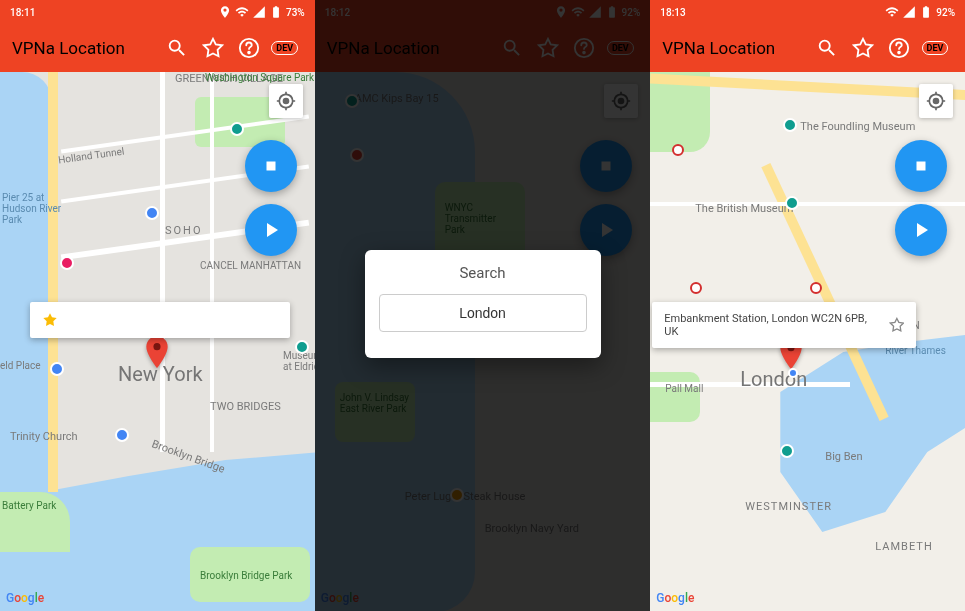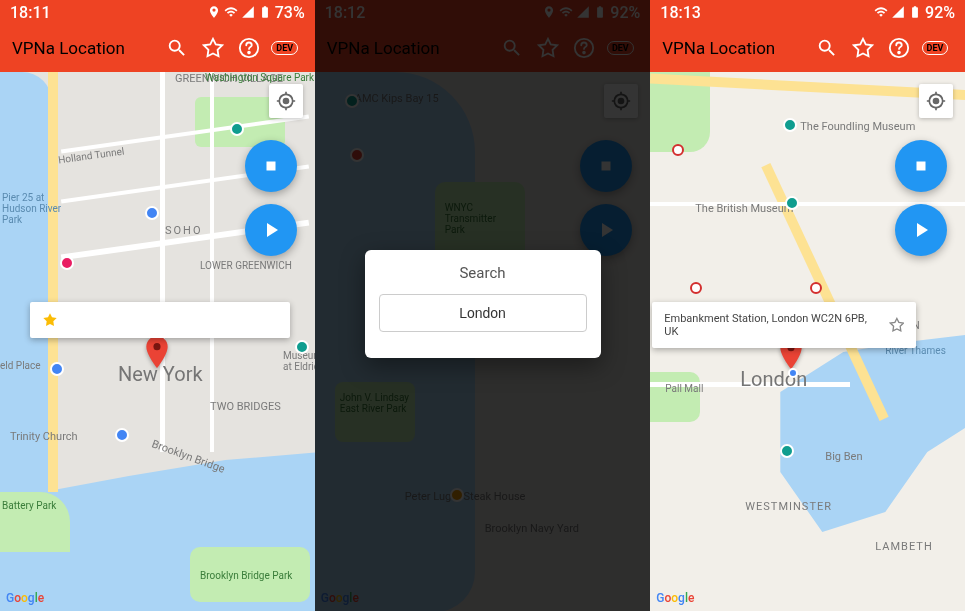--- a/index.html
+++ b/index.html
@@ -1,20 +1,20 @@
 <!DOCTYPE html>
 <html><head>
 <meta charset="utf-8">
 <style>
 * { margin: 0; padding: 0; box-sizing: border-box; }
 body { font-family: Roboto, Arial, sans-serif; background: #333; width: 965px; height: 611px; display: flex; }
 .screen { width: 321.67px; height: 611px; position: relative; overflow: hidden; background: #e8ebe3; }
 .screen:nth-child(2) { width: 343px; }
 
-.status-bar { height: 24px; background: #ee4323; color: #fff; display: flex; align-items: center; justify-content: space-between; padding: 0 10px; font-size: 16px; font-weight: 500; }
+.status-bar { height: 24px; background: #ee4323; color: #fff; display: flex; align-items: center; justify-content: space-between; padding: 0 10px; font-size: 10px; font-weight: 500; }
 .status-right { display: flex; align-items: center; gap: 3px; }
 .status-icon { width: 14px; height: 14px; display: inline-flex; align-items: center; justify-content: center; }
 
 .app-bar { height: 48px; background: #ee4323; color: #000000; display: flex; align-items: center; padding: 0 12px; }
 .app-title { flex: 1; font-size: 17px; font-weight: 400; }
 .toolbar-btn { width: 36px; height: 36px; display: flex; align-items: center; justify-content: center; cursor: pointer; }
 .toolbar-btn svg { width: 22px; height: 22px; }
 .dev-badge { border: 1.5px solid #fff; border-radius: 7px; padding: 1px 4px; font-size: 9px; font-weight: 700; }
 
 .map-area { position: absolute; top: 72px; left: 0; right: 0; bottom: 0; background: #e5e3df; }
@@ -129,21 +129,21 @@
 
     <div class="map-road" style="left:60px;top:60px;width:250px;height:4px;transform:rotate(-8deg)"></div>
     <div class="map-road" style="left:60px;top:110px;width:250px;height:4px;transform:rotate(-8deg)"></div>
     <div class="map-road" style="left:60px;top:165px;width:250px;height:6px;transform:rotate(-8deg)"></div>
     <div class="map-road" style="left:160px;top:0;width:5px;height:380px"></div>
     <div class="map-road" style="left:210px;top:0;width:4px;height:380px"></div>
 
     <div class="map-label" style="left:175px;top:0">GREENWICH VILLAGE</div>
     <div class="map-label park" style="left:205px;top:38">Washington Square Park</div>
     <div class="map-label" style="left:165px;top:152px;letter-spacing:2px">SOHO</div>
-    <div class="map-label" style="left:200px;top:188px;font-size:10px">LOWER GREENWICH</div>
+    <div class="map-label" style="left:200px;top:188px;font-size:10px">CANCEL MANHATTAN</div>
     <div class="map-label water" style="left:2px;top:120px;width:60px;white-space:normal">Pier 25 at Hudson River Park</div>
     <div class="map-label" style="left:210px;top:328px">TWO BRIDGES</div>
     <div class="map-label" style="left:150px;top:378px;transform:rotate(20deg)">Brooklyn Bridge</div>
     <div class="map-label park" style="left:200px;top:498px">Brooklyn Bridge Park</div>
     <div class="map-label park" style="left:2px;top:428px">Battery Park</div>
     <div class="map-label" style="left:10px;top:358px">Trinity Church</div>
     <div class="map-label" style="left:58px;top:78px;transform:rotate(-8deg);font-size:10px">Holland Tunnel</div>
     <div class="map-label" style="left:283px;top:278px;font-size:10px;width:50px;white-space:normal">Museum at Eldridge</div>
     <div class="map-label" style="left:0;top:288px;font-size:10px">eld Place</div>
     <div class="map-label big" style="left:118px;top:290px">New York</div>

